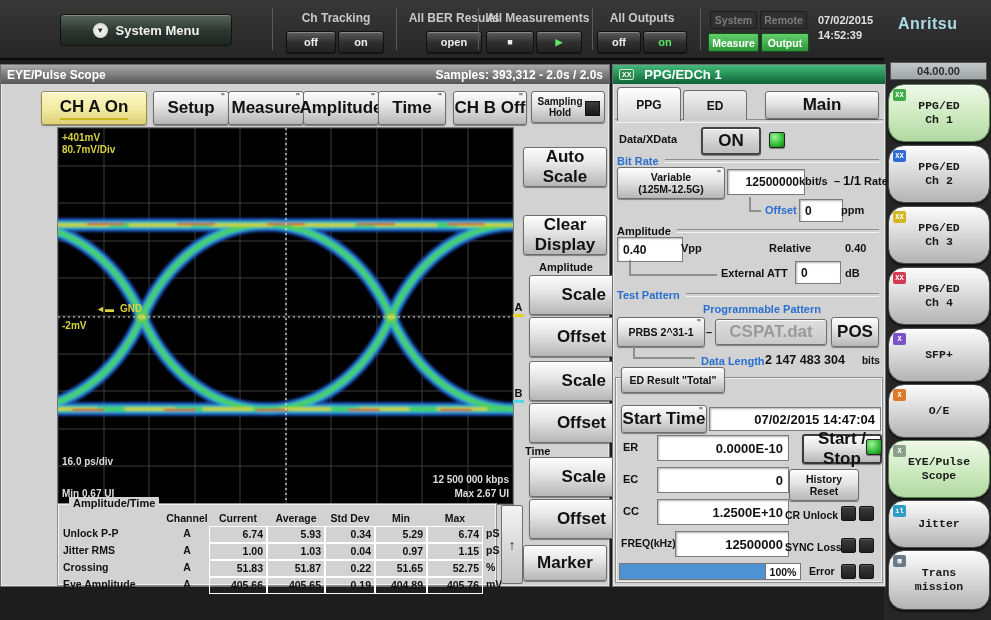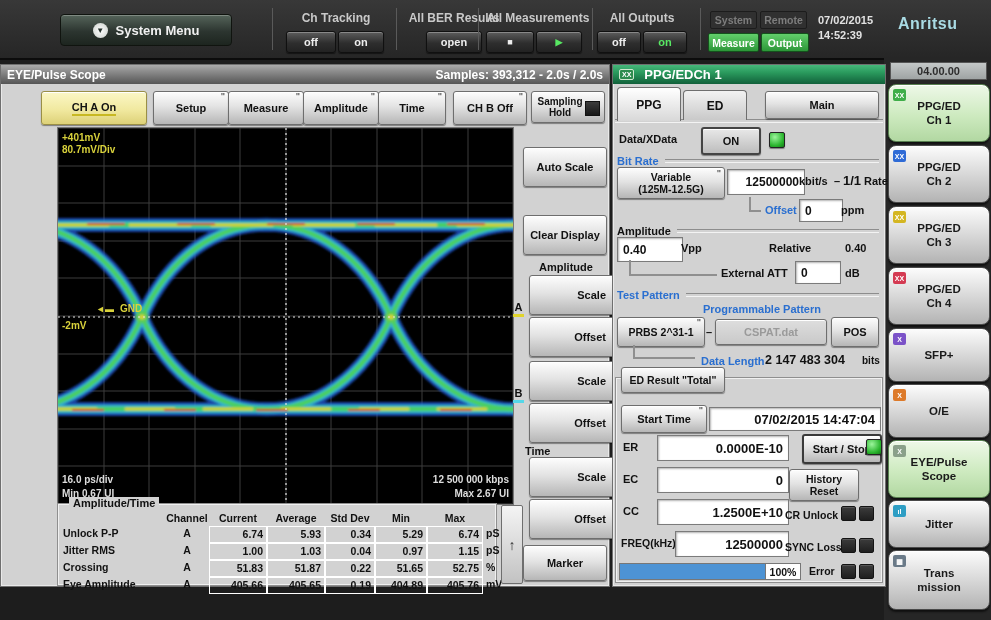--- a/index.html
+++ b/index.html
@@ -25,21 +25,21 @@
   .stat-on{background:linear-gradient(#62cf6b,#2c9638);border:1px solid #14521c;color:#fff;font-weight:bold;
            font-size:10.5px;display:flex;align-items:center;justify-content:center;border-radius:2px;}
   .clock{color:#e2e2e2;font-weight:bold;font-size:11px;}
   .brand{color:#a9dbe4;font-weight:bold;font-size:16px;letter-spacing:.5px;}
   
   .panel{background:#d2d2d2;border:1px solid #6f6f6f;box-shadow:inset 0 0 0 1px #e9e9e9;}
   .tbar{background:linear-gradient(#ababab,#8f8f8f 30%,#555);color:#fff;font-weight:bold;font-size:12px;
         display:flex;align-items:center;padding:0 6px;}
   .tbar-green{background:linear-gradient(#46b87b,#2a9a5d 40%,#11603a);}
   .btn{background:linear-gradient(#fdfdfd,#e3e3e3 45%,#b6b6b6);border:1px solid #6e6e6e;border-radius:3px;
-       color:#111;font-weight:bold;font-size:11px;display:flex;align-items:center;justify-content:center;
+       color:#111;font-weight:bold;font-size:17px;display:flex;align-items:center;justify-content:center;
        text-align:center;box-shadow:0 1px 1px rgba(0,0,0,.4),inset 0 1px 0 #fff;position:absolute;}
   .btn.right{justify-content:flex-end;padding-right:8px;}
   .btn.yellow{background:linear-gradient(#fbf7c6,#f1e9a0 55%,#ddd178);border-color:#9a8f46;}
   .btn.yellow .ul{border-bottom:2px solid #c8b822;padding-bottom:1px;}
   .btn.disabled{color:#9a9a9a;background:linear-gradient(#dedede,#c9c9c9);}
   .mm::after{content:'"';position:absolute;top:-1px;right:3px;font-size:9px;color:#555;font-weight:bold;}
   .sec-label{color:#2a6fd0;font-weight:bold;font-size:11px;white-space:nowrap;}
   .sec-row{display:flex;align-items:center;position:absolute;}
   .rule{flex:1;height:2px;border-top:1px solid #8d8d8d;border-bottom:1px solid #f3f3f3;margin-left:6px;}
   .field{background:#fff;border:1px solid #7b7b7b;box-shadow:inset 1px 1px 2px rgba(0,0,0,.3);
@@ -65,24 +65,24 @@
   
   .tab{position:absolute;border:1px solid #6e6e6e;border-bottom:none;border-radius:4px 4px 0 0;
        background:linear-gradient(#f2f2f2,#c9c9c9);font-weight:bold;font-size:12px;display:flex;
        align-items:center;justify-content:center;}
   .tab.active{background:linear-gradient(#fff,#d8d8d8);z-index:3;}
   .tabline{position:absolute;height:2px;border-top:1px solid #8d8d8d;border-bottom:1px solid #f3f3f3;}
   
   .sidebar{left:884px;top:58px;width:107px;height:562px;background:#262626;}
   .verbox{position:absolute;background:linear-gradient(#c4c8c8,#9fa4a4);border:1px solid #555;
           color:#2d2d2d;font-weight:bold;font-size:11px;display:flex;align-items:center;justify-content:center;text-align:center;}
-  .sbtn{position:absolute;width:100px;border:1px solid #4a4a4a;border-radius:8px;
+  .sbtn{position:absolute;width:100px;border:1px solid #4a4a4a;border-radius:16px;
         background:linear-gradient(#fcfcfc,#d8d8d8 50%,#b3b3b3);display:flex;flex-direction:column;
         align-items:center;justify-content:center;font-weight:bold;font-size:11.5px;color:#1a1a1a;
-        box-shadow:inset 0 1px 0 #fff,0 2px 2px rgba(0,0,0,.6);line-height:14px;}
+        box-shadow:inset 0 1px 0 #fff,0 2px 2px rgba(0,0,0,.6);line-height:14px;font-family:Liberation Mono, monospace;}
   .sbtn.sel{background:linear-gradient(#eef8e8,#cdeabf 55%,#b2d8a2);border-color:#57804f;}
   .sbadge{position:absolute;left:4px;top:4px;width:13px;height:12px;border-radius:2px;color:#fff;
           font-size:7px;font-weight:bold;display:flex;align-items:center;justify-content:center;line-height:1;}
   .chmark{position:absolute;font-weight:bold;font-size:11px;color:#111;text-align:center;}
   .chmark i{display:block;height:3px;margin-top:1px;font-style:normal;}
 </style>
 </head>
 <body>
 
 <div id="root">
@@ -230,21 +230,21 @@
           <ellipse cx="333" cy="189" rx="3" ry="2.5" fill="#d2d23a"></ellipse>
         </g>
         <path d="M228 0V376" stroke="#e8e8e8" stroke-width="1.2" stroke-dasharray="2 3"></path>
         <path d="M0 189H455" stroke="#e8e8e8" stroke-width="1.2" stroke-dasharray="2 3"></path>
       </svg>
       <span class="sc-lbl y" style="left:4px;top:4px;">+401mV</span>
       <span class="sc-lbl y" style="left:4px;top:16px;">80.7mV/Div</span>
       <span class="sc-lbl y" style="left:38px;top:176px;font-size:9px;">◄▬</span>
       <span class="sc-lbl y" style="left:62px;top:175px;">GND</span>
       <span class="sc-lbl y" style="left:4px;top:192px;">-2mV</span>
-      <span class="sc-lbl" style="left:4px;top:346px;">16.0 ps/div</span>
+      <span class="sc-lbl" style="left:4px;top:328px;">16.0 ps/div</span>
       <span class="sc-lbl" style="left:4px;top:360px;">Min 0.67 UI</span>
       <span class="sc-lbl" style="right:4px;top:346px;">12 500 000 kbps</span>
       <span class="sc-lbl" style="right:4px;top:360px;">Max 2.67 UI</span>
     </div>
 
     <div class="btn" style="left:522px;top:82px;width:82px;height:38px;">Auto Scale</div>
     <div class="btn" style="left:522px;top:150px;width:82px;height:38px;">Clear Display</div>
     <div class="lbl" style="left:530px;top:196px;width:70px;text-align:center;">Amplitude</div>
     <div class="btn right" style="left:528px;top:210px;width:76px;height:38px;">Scale</div>
     <div class="chmark" style="left:512px;top:236px;"><span>A</span><i style="background:#e0d42c;width:11px;"></i></div>

